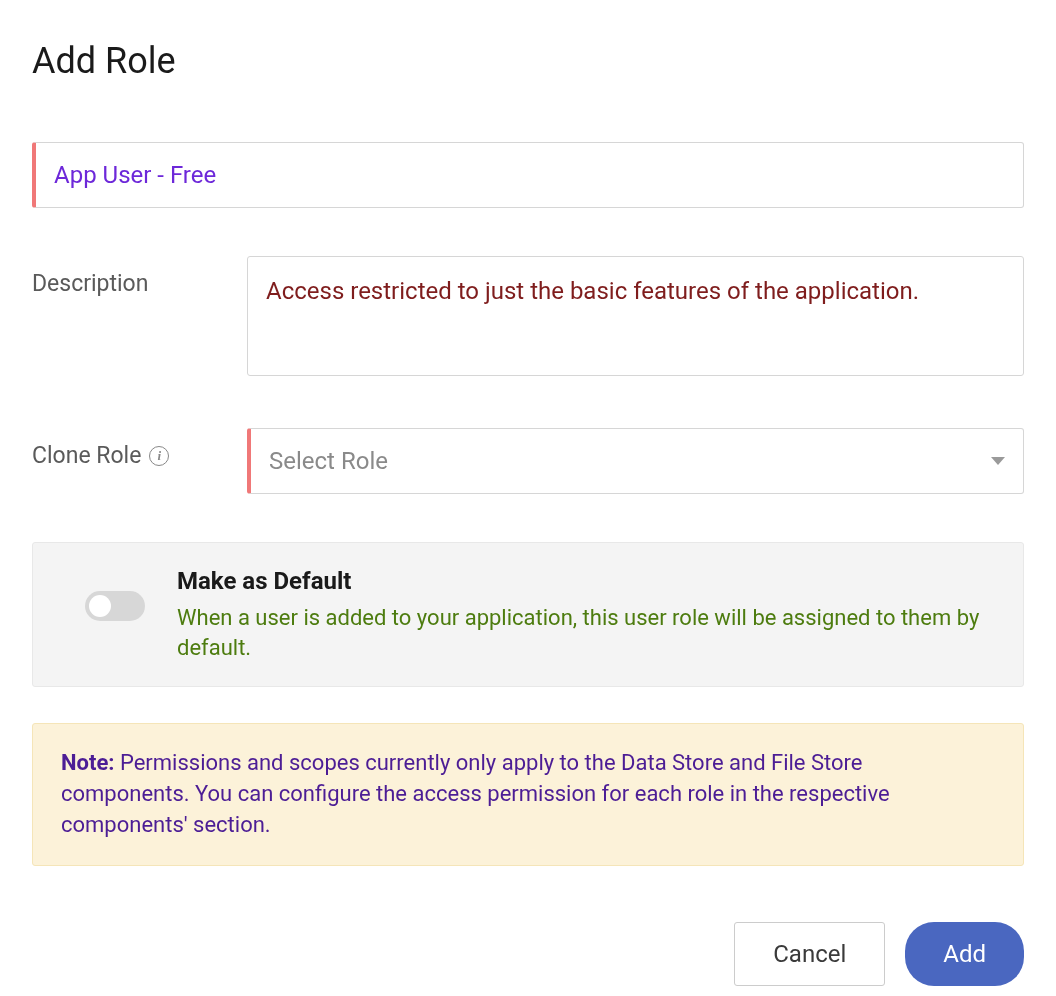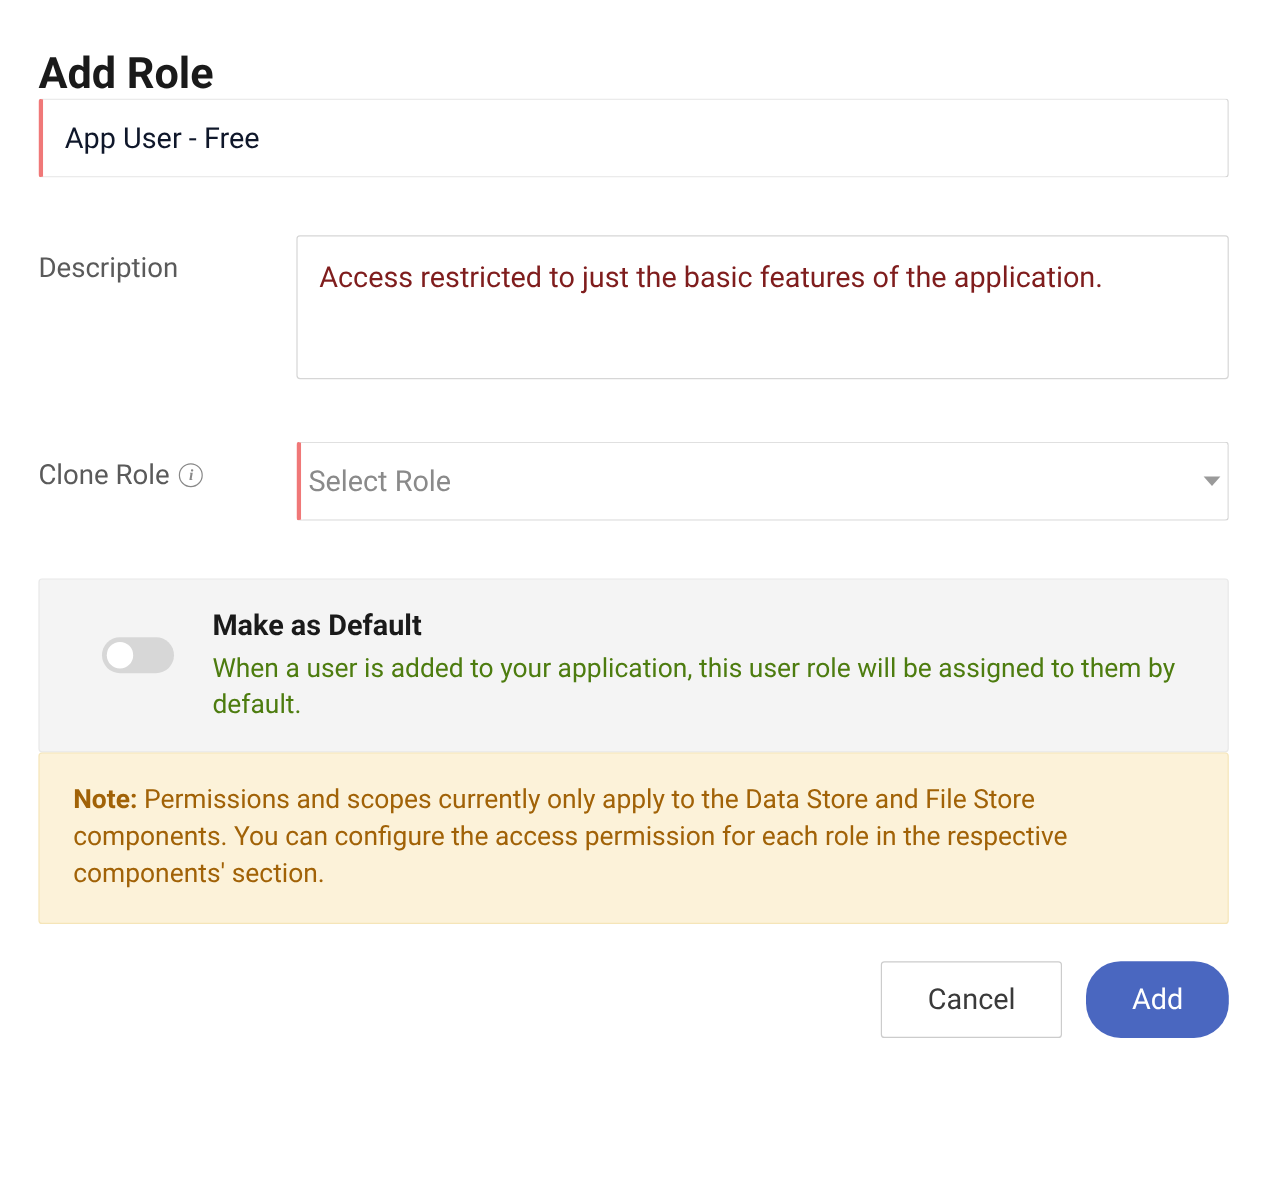--- a/index.html
+++ b/index.html
@@ -9,22 +9,23 @@
     }
     body {
       font-family: -apple-system, BlinkMacSystemFont, "Segoe UI", Roboto, "Helvetica Neue", Arial, sans-serif;
       background: #ffffff;
       padding: 40px 32px;
       width: 1056px;
       color: #1a1a1a;
     }
     .page-title {
       font-size: 36px;
-      font-weight: 700;
+      font-weight: 400;
       color: #1a1a1a;
+      margin-bottom: 60px;
     }
     .form-row {
       display: flex;
       align-items: flex-start;
       margin-bottom: 48px;
     }
     .form-label {
       width: 215px;
       flex-shrink: 0;
       font-size: 23px;
@@ -36,21 +37,21 @@
     }
     .form-control-wrap {
       flex: 1;
       position: relative;
     }
     .text-input {
       width: 100%;
       height: 66px;
       padding: 0 18px;
       font-size: 24px;
-      color: #0f172a;
+      color: #6d28d9;
       border: 1px solid #d6d6d6;
       border-radius: 3px;
       outline: none;
       font-family: inherit;
       border-left: 4px solid #f07878;
     }
     .textarea-input {
       width: 100%;
       height: 120px;
       padding: 18px;
@@ -59,21 +60,21 @@
       border: 1px solid #d6d6d6;
       border-radius: 3px;
       outline: none;
       resize: none;
       font-family: inherit;
       line-height: 1.4;
     }
     .select-input {
       width: 100%;
       height: 66px;
-      padding: 0 6px;
+      padding: 0 18px;
       font-size: 24px;
       color: #8a8a8a;
       border: 1px solid #d6d6d6;
       border-radius: 3px;
       background: #ffffff;
       display: flex;
       align-items: center;
       justify-content: space-between;
       cursor: pointer;
       border-left: 4px solid #f07878;
@@ -100,20 +101,21 @@
       font-family: Georgia, serif;
     }
     .default-panel {
       background: #f4f4f4;
       border: 1px solid #e8e8e8;
       border-radius: 3px;
       padding: 24px 28px;
       display: flex;
       align-items: flex-start;
       gap: 32px;
+      margin-bottom: 36px;
     }
     .toggle-wrap {
       flex-shrink: 0;
       padding-top: 24px;
       padding-left: 24px;
     }
     .toggle {
       width: 60px;
       height: 30px;
       background: #d7d7d7;
@@ -144,22 +146,22 @@
       color: #4d7c0f;
       line-height: 1.35;
     }
     .note-panel {
       background: #fcf2d9;
       border: 1px solid #f5e5b8;
       border-radius: 3px;
       padding: 24px 28px;
       font-size: 22px;
       line-height: 1.4;
-      color: #a16207;
-      margin-bottom: 31px;
+      color: #4c1d95;
+      margin-bottom: 56px;
     }
     .note-label {
       font-weight: 700;
     }
     .button-row {
       display: flex;
       justify-content: flex-end;
       gap: 20px;
     }
     .btn {

